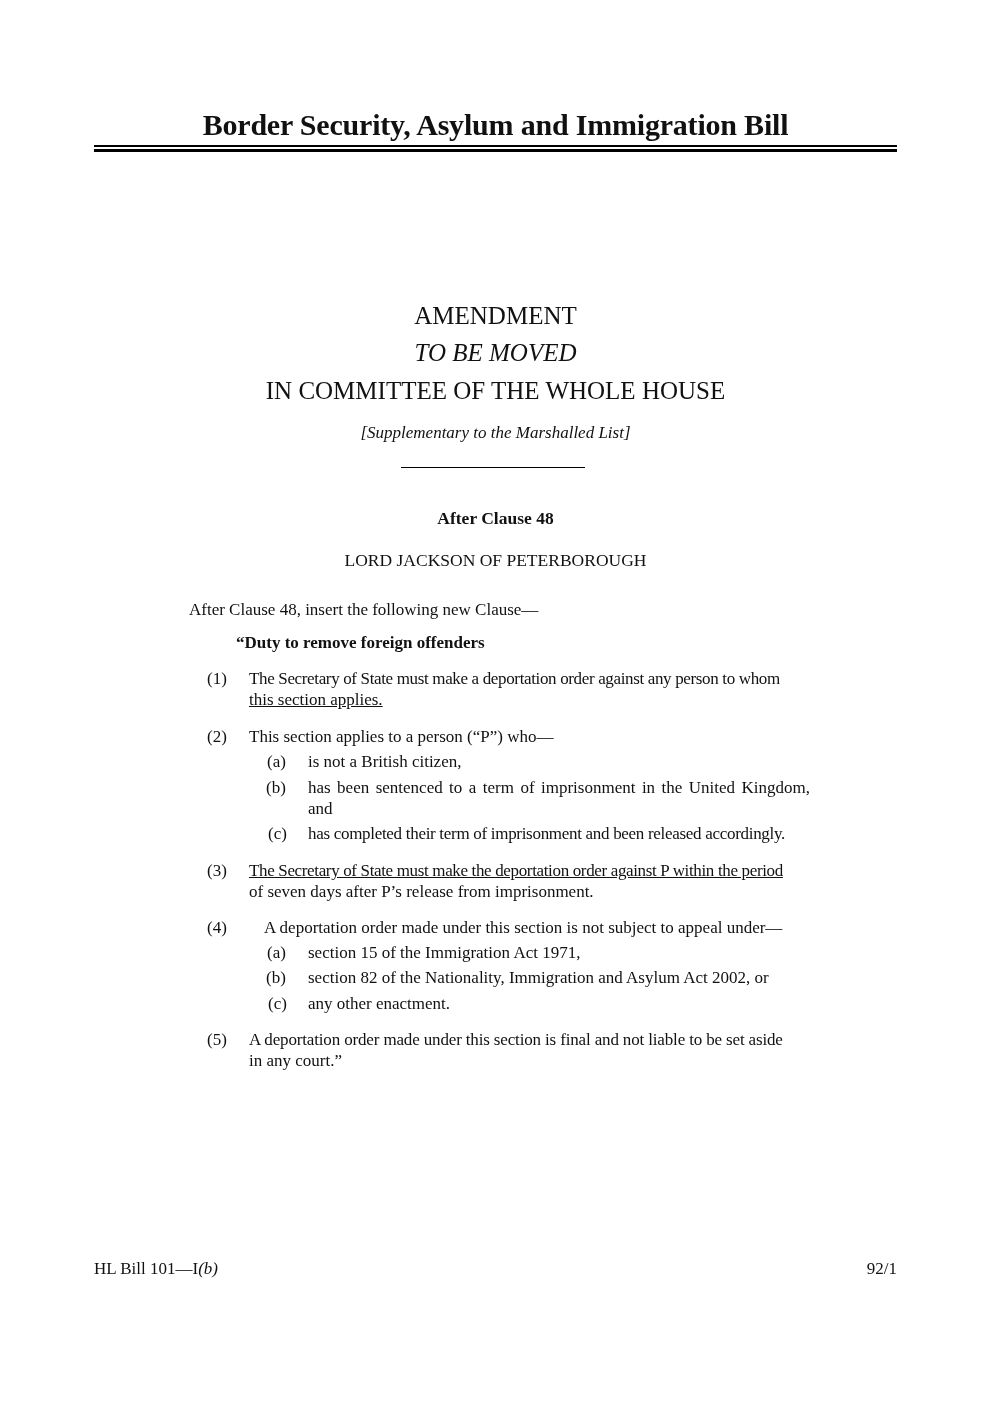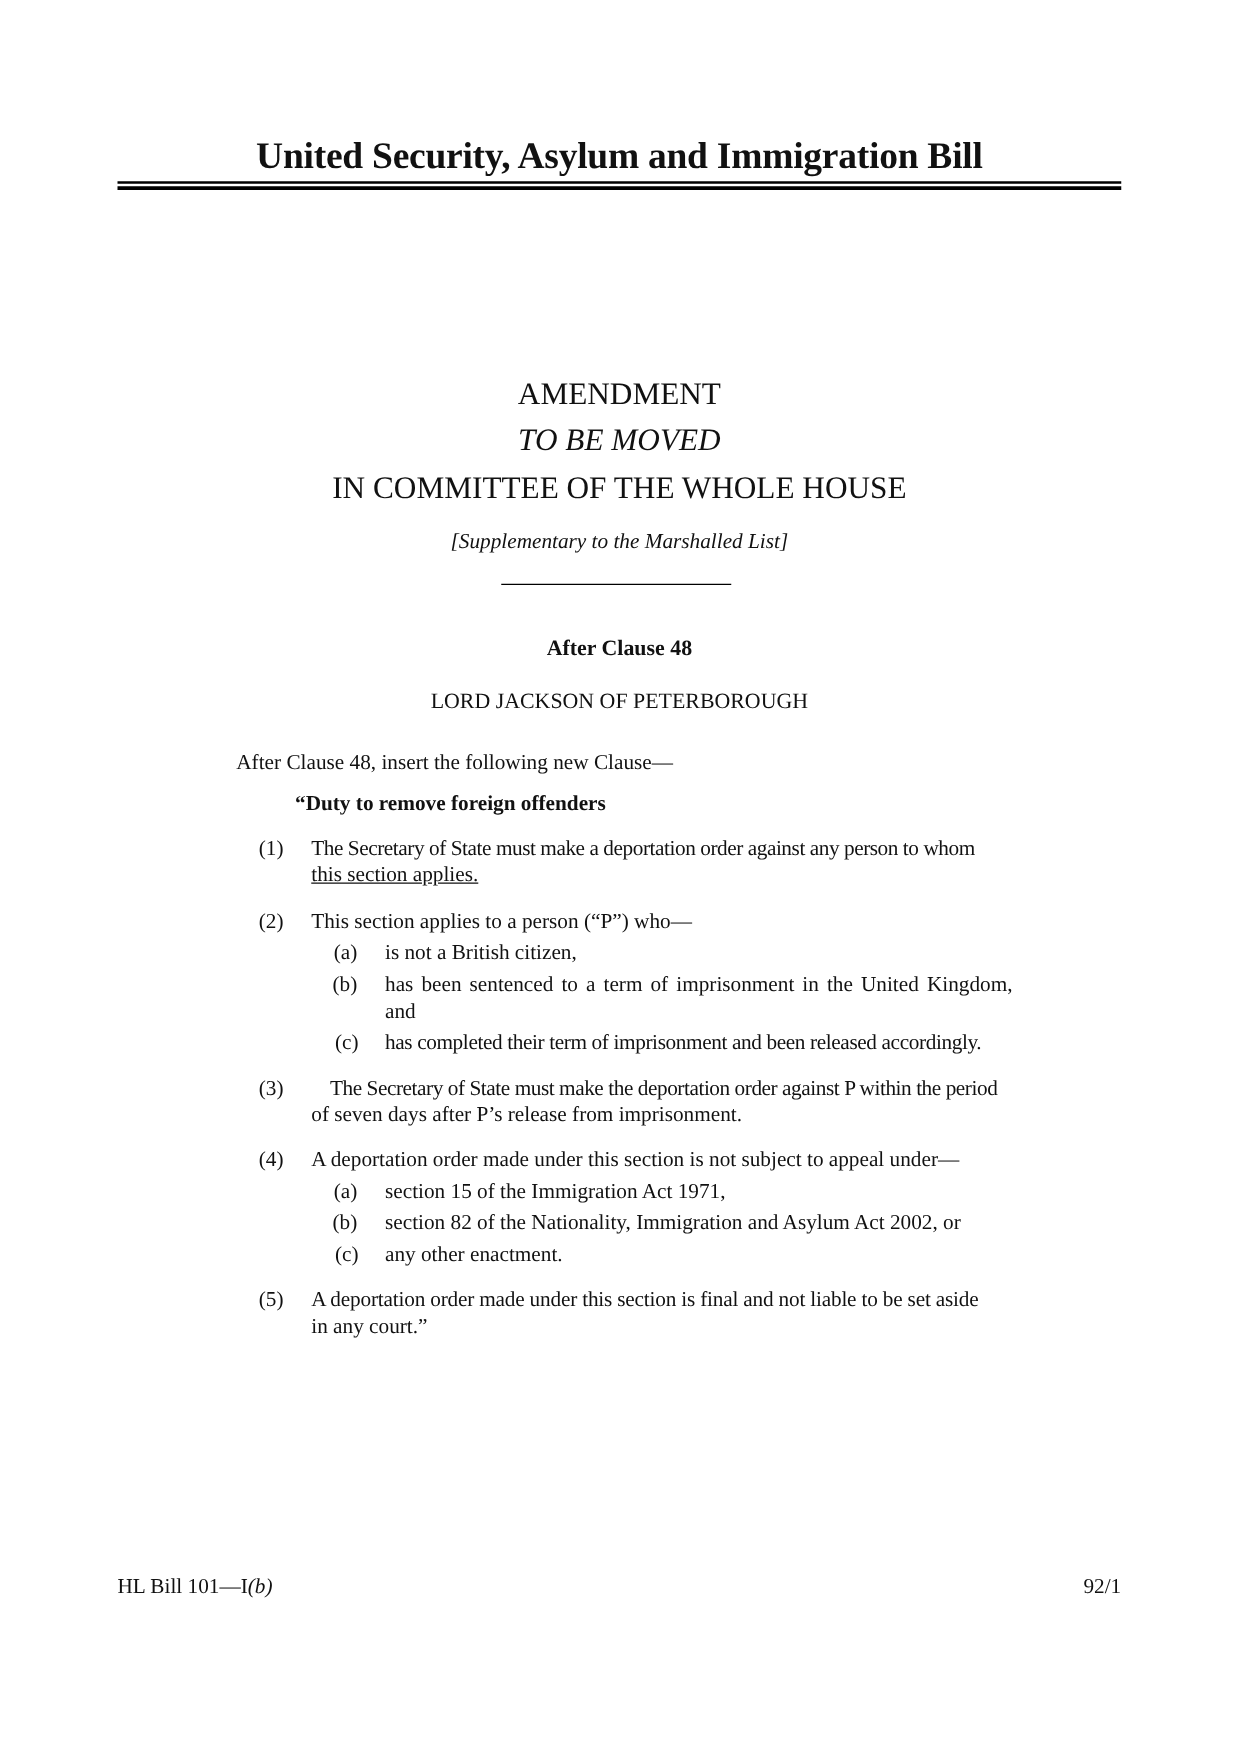--- a/index.html
+++ b/index.html
@@ -21,21 +21,21 @@
   .body-text { font-size: 17px; line-height: 21px; }
   .num { position: absolute; text-align: left; }
   .txt { position: absolute; }
   .footer { font-size: 17px; line-height: 22px; }
 </style>
 </head>
 <body>
 
 <div>
 
-  <div class="abs title">United Security, Asylum and Immigration Bill</div>
+  <div class="abs title">Border Security, Asylum and Immigration Bill</div>
   <div class="abs rule-thin"></div>
   <div class="abs rule-thick"></div>
 
   <div class="abs center" style="top:304px;">AMENDMENT</div>
   <div class="abs center" style="top:341px;font-style:italic;">TO BE MOVED</div>
   <div class="abs center" style="top:379px;">IN COMMITTEE OF THE WHOLE HOUSE</div>
   <div class="abs center italic" style="top:421px;">[Supplementary to the Marshalled List]</div>
   <div class="abs short-rule"></div>
 
   <div class="abs center bold" style="top:506px; font-size:17.5px;">After Clause 48</div>
@@ -60,27 +60,27 @@
     <span class="num" style="left:266px; top:51px;">(b)</span>
     <span class="txt" style="left:308px; top:51px; white-space:nowrap; word-spacing:2.2px;">has been sentenced to a term of imprisonment in the United Kingdom,</span>
     <span class="txt" style="left:308px; top:72px;">and</span>
 
     <span class="num" style="left:268px; top:97px;">(c)</span>
     <span class="txt" style="left:308px; top:97px; white-space:nowrap; letter-spacing:-0.3px;">has completed their term of imprisonment and been released accordingly.</span>
   </div>
 
   <div class="abs body-text" style="left:0; top:860px; width:991px;">
     <span class="num" style="left:207px;">(3)</span>
-    <span class="txt" style="left:264px; white-space:nowrap; letter-spacing:-0.35px;">The Secretary of State must make the deportation order against P within the period</span>
+    <span class="txt" style="left:249px; white-space:nowrap; letter-spacing:-0.35px;text-decoration:underline;">The Secretary of State must make the deportation order against P within the period</span>
     <span class="txt" style="left:249px; top:21px;">of seven days after P’s release from imprisonment.</span>
   </div>
 
   <div class="abs body-text" style="left:0; top:917px; width:991px;">
     <span class="num" style="left:207px;">(4)</span>
-    <span class="txt" style="left:249px; white-space:nowrap;">A deportation order made under this section is not subject to appeal under—</span>
+    <span class="txt" style="left:264px; white-space:nowrap;">A deportation order made under this section is not subject to appeal under—</span>
 
     <span class="num" style="left:267px; top:25px;">(a)</span>
     <span class="txt" style="left:308px; top:25px;">section 15 of the Immigration Act 1971,</span>
 
     <span class="num" style="left:266px; top:50px;">(b)</span>
     <span class="txt" style="left:308px; top:50px; white-space:nowrap;">section 82 of the Nationality, Immigration and Asylum Act 2002, or</span>
 
     <span class="num" style="left:268px; top:76px;">(c)</span>
     <span class="txt" style="left:308px; top:76px;">any other enactment.</span>
   </div>

